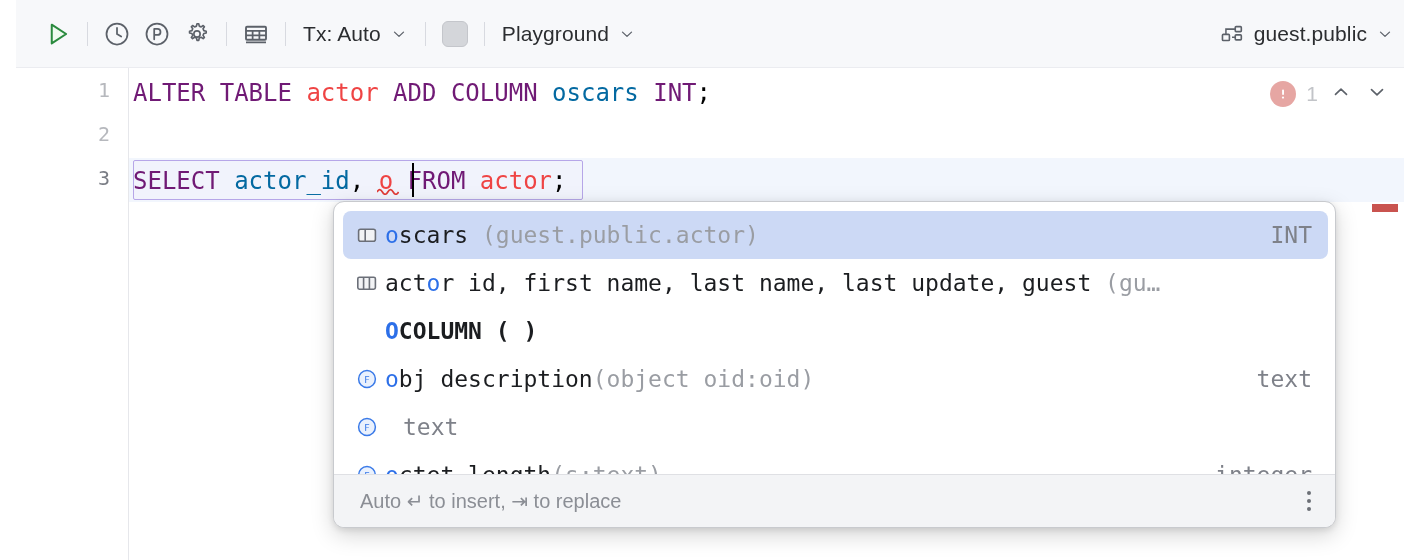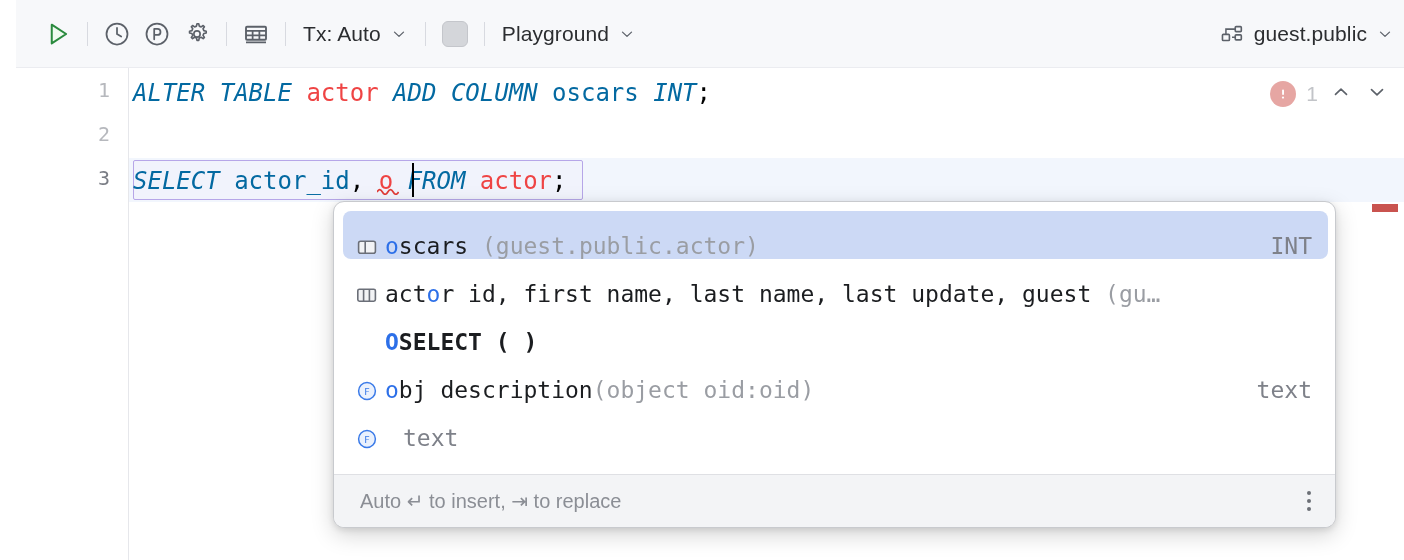--- a/index.html
+++ b/index.html
@@ -105,21 +105,21 @@
 
   .code {
     position: absolute;
     left: 133px;
     font-family: "DejaVu Sans Mono", monospace;
     font-size: 24px;
     letter-spacing: 0px;
     white-space: pre;
     line-height: 44px;
   }
-  .kw { color: #0369a1; font-style: italic; }
+  .kw { color: #701a75; }
   .id { color: #ef4444; }
   .col { color: #0369a1; }
   .pn { color: #000000; }
 
   .stmt-box {
     position: absolute;
     border: 1px solid #b6a6e8;
     background: rgba(240,236,252,0.30);
     border-radius: 2px;
   }
@@ -176,21 +176,21 @@
     width: 1003px;
     height: 270px;
     overflow: hidden;
   }
   .ac-row {
     position: relative;
     height: 48px;
     margin: 0 9px;
     border-radius: 8px;
     display: flex;
-    align-items: flex-end;
+    align-items: center;
     padding: 0 16px 0 12px;
     cursor: pointer;
   }
   .ac-row.selected { background: #ccd9f5; }
 
   .ac-icon {
     width: 30px;
     min-width: 30px;
     display: flex;
     align-items: center;
@@ -390,21 +390,21 @@
             <rect x="2.8" y="6.2" width="17.6" height="12" rx="1.6" fill="#f2f3f5" stroke="#6b6f78" stroke-width="1.6"></rect>
             <path d="M8.6 6.2 V18.2 M14.4 6.2 V18.2" stroke="#6b6f78" stroke-width="1.6"></path>
           </svg>
         </span>
         <span class="ac-label"><span>act</span><span class="ac-pref">o</span><span>r_id, first_name, last_name, last_update, guest</span><span class="ac-dim"> (gu…</span></span>
         <span class="ac-type"></span>
       </div>
 
       <div class="ac-row">
         <span class="ac-icon"></span>
-        <span class="ac-label bold"><span class="ac-pref">O</span><span>SELECT ( )</span></span>
+        <span class="ac-label bold"><span class="ac-pref">O</span><span>COLUMN ( )</span></span>
         <span class="ac-type"></span>
       </div>
 
       <div class="ac-row">
         <span class="ac-icon">
           <svg width="24" height="24" viewBox="0 0 24 24">
             <circle cx="12" cy="12" r="8.4" fill="#eaf1fd" stroke="#3a7ae8" stroke-width="1.5"></circle>
             <text x="12" y="16.1" text-anchor="middle" font-family="DejaVu Sans, sans-serif" font-size="9.5" fill="#3a7ae8">F</text>
           </svg>
         </span>

